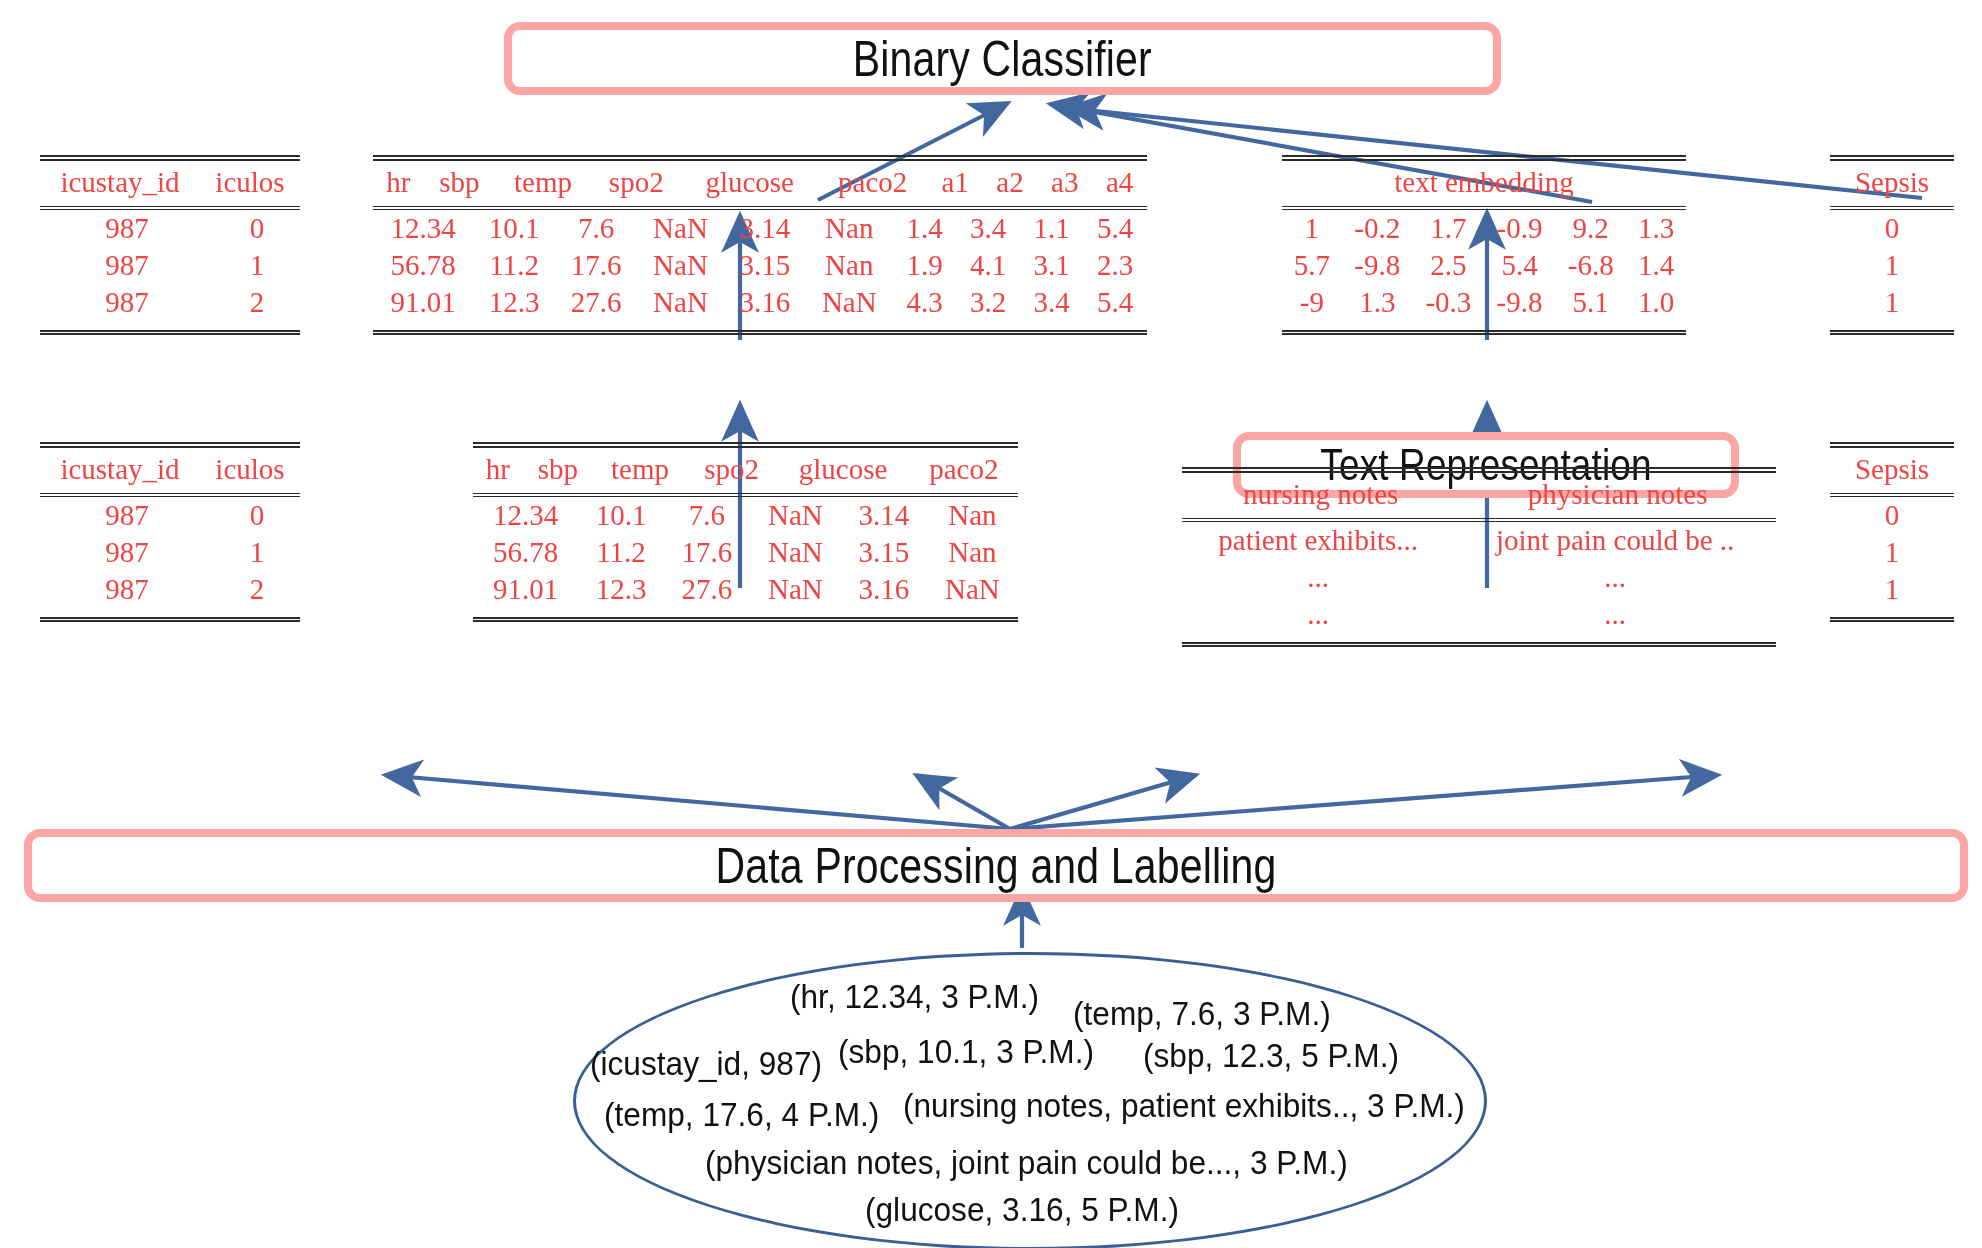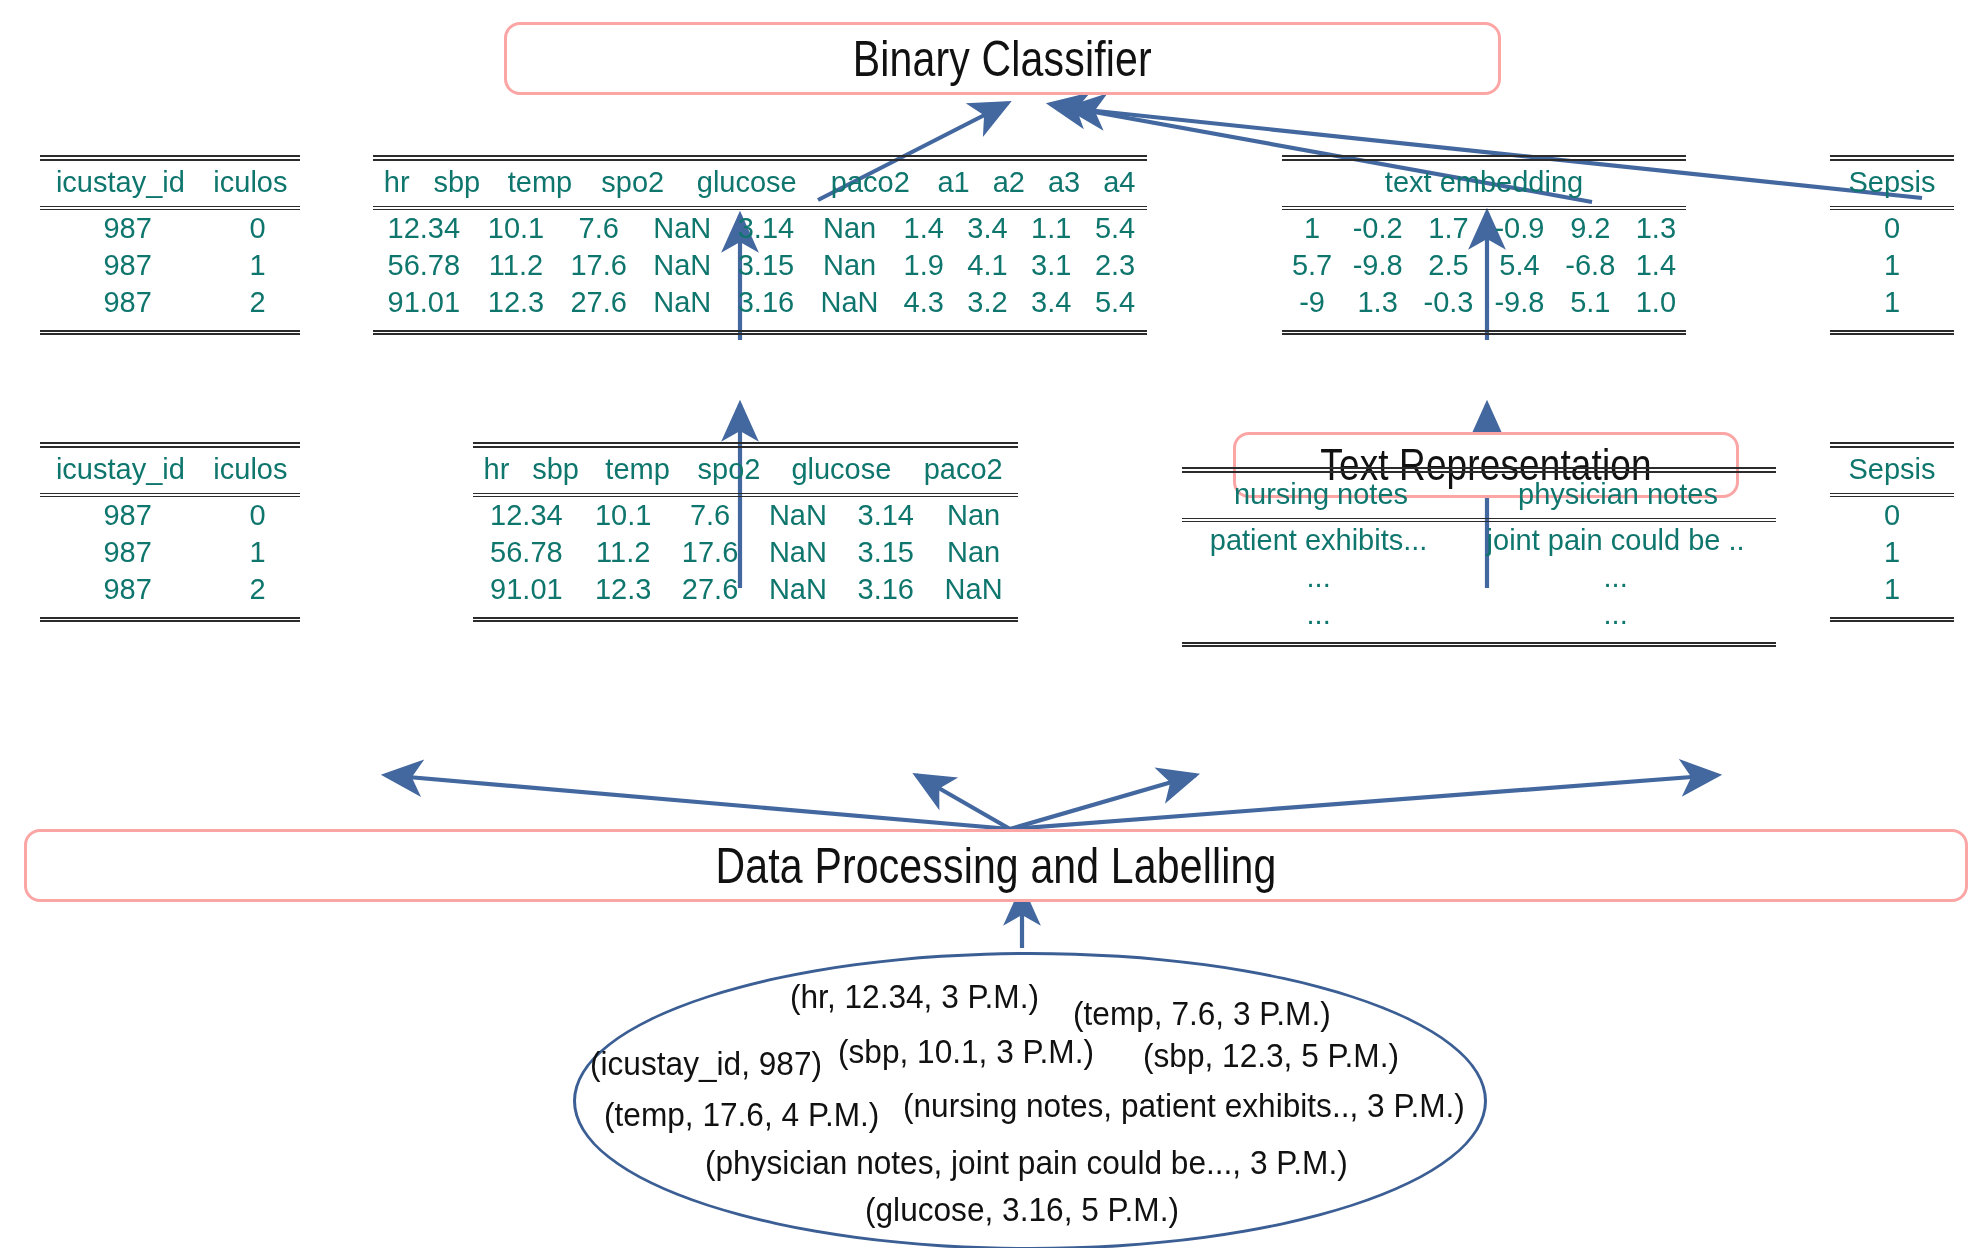--- a/index.html
+++ b/index.html
@@ -2,30 +2,30 @@
 <html><head>
 <meta charset="utf-8">
 <style>
   html,body{margin:0;padding:0;background:#ffffff;}
   body{width:1982px;height:1248px;position:relative;overflow:hidden;
        font-family:"Liberation Sans",sans-serif;color:#000;}
   #canvas{position:absolute;inset:0;width:1982px;height:1248px;}
   svg.wires{position:absolute;left:0;top:0;width:1982px;height:1248px;pointer-events:none;}
 
   
-  .pbox{position:absolute;box-sizing:border-box;border:3px solid #fca5a5;
+  .pbox{position:absolute;box-sizing:border-box;border:8px solid #fca5a5;
         border-radius:16px;background:#fff;display:flex;align-items:center;
         justify-content:center;}
   .pbox span{font-family:"Liberation Sans",sans-serif;color:#111;
              letter-spacing:.2px;white-space:nowrap;
              transform:scaleX(.82);transform-origin:center;}
 
   
   .tbl{position:absolute;box-sizing:border-box;
-       font-family:Liberation Sans, sans-serif;color:#0f766e;}
+       font-family:Liberation Serif, serif;color:#ef4444;}
   .tbl table{border-collapse:collapse;width:100%;}
   .tbl th,.tbl td{font-weight:normal;text-align:center;padding:0;
                   white-space:nowrap;line-height:1.0;}
   .tbl thead th{padding:7px 7px 9px 7px;}
   .tbl tbody td{padding:4px 7px;}
   .rule-top{height:0;border-top:6px double #2b2b2b;}
   .rule-mid{height:0;border-top:4px double #2b2b2b;}
   .rule-bot{height:0;border-top:5px double #2b2b2b;}
   .tbl .hdrrow th{font-size:29px;}
   .tbl .datarow td{font-size:29px;}

